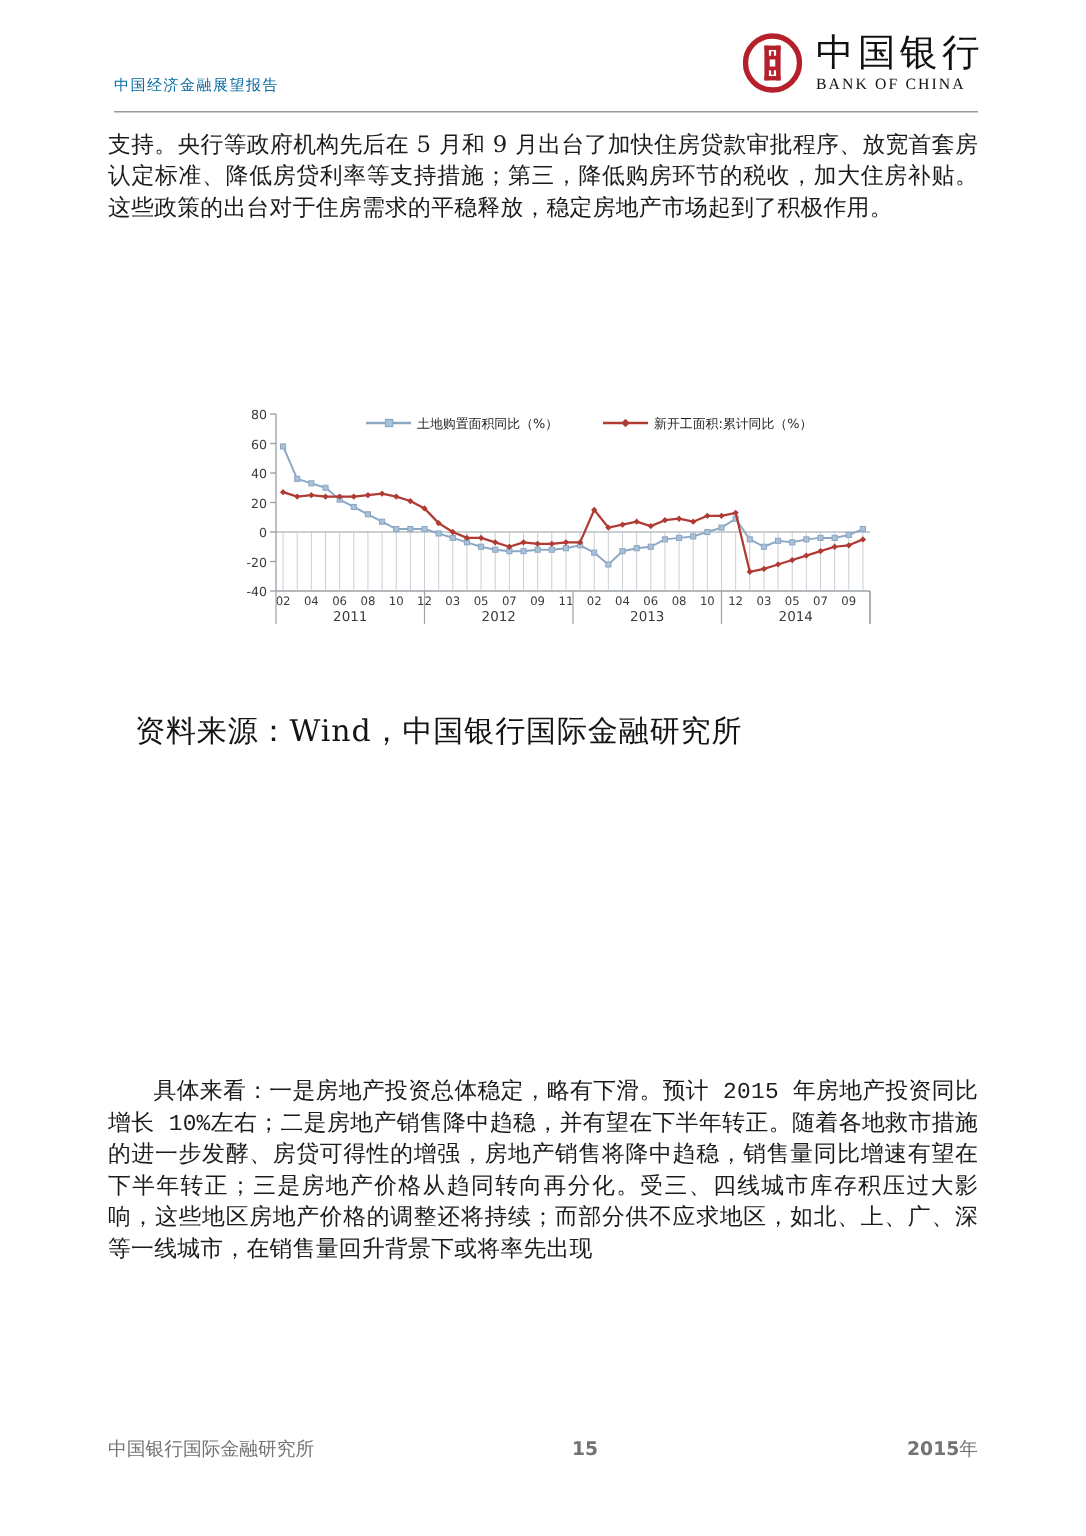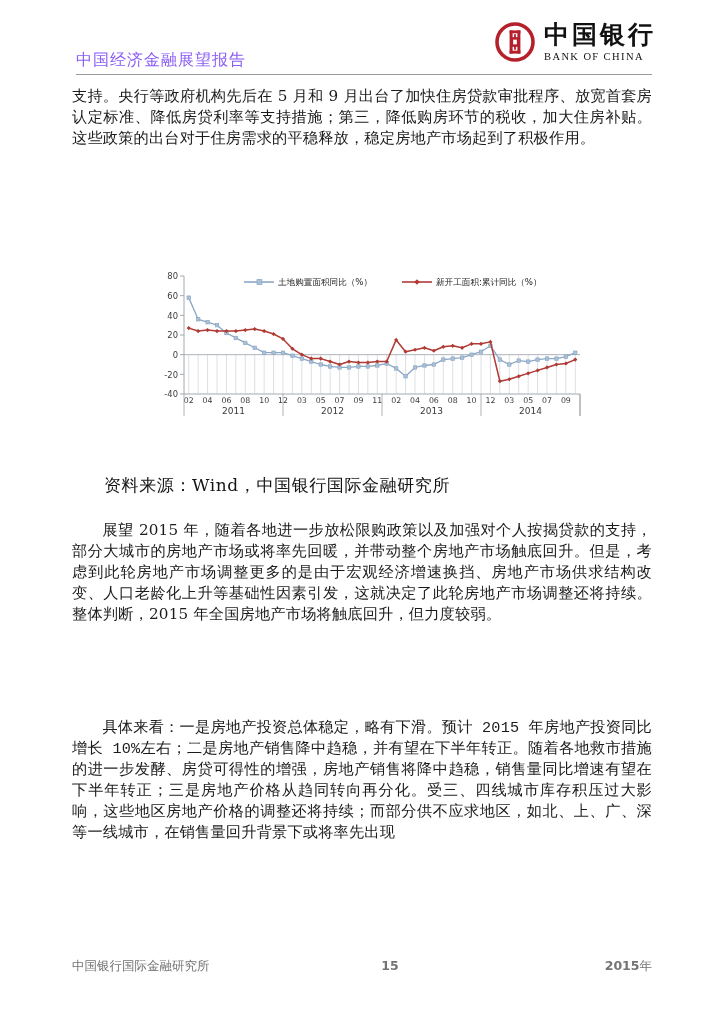--- a/index.html
+++ b/index.html
@@ -21,23 +21,23 @@
 
   
   .hdr {
     position: absolute;
     left: 0; top: 0; right: 0;
     height: 80px;
   }
   .hdr-title {
     position: absolute;
     left: 76px; top: 50px;
-    font-size: 16px;
+    font-size: 10px;
     letter-spacing: 1px;
-    color: #8b5cf6;
+    color: #0369a1;
     font-family: "DejaVu Serif", "Liberation Serif", serif;
     white-space: nowrap;
   }
   .hdr-rule {
     position: absolute;
     left: 76px; right: 72px; top: 74px;
     border-bottom: 1px solid #9a9a9a;
   }
   .boc-logo {
     position: absolute;
@@ -55,21 +55,21 @@
     display: flex;
     flex-direction: column;
     align-items: flex-start;
     line-height: 1;
   }
   .boc-cn {
     font-size: 25px;
     color: #111;
     font-family: "DejaVu Serif", "Liberation Serif", serif;
     letter-spacing: 3px;
-    font-weight: 700;
+    font-weight: 400;
   }
   .boc-en {
     font-size: 10.5px;
     color: #111;
     letter-spacing: 1.4px;
     margin-top: 5px;
     font-family: "Liberation Serif", serif;
   }
 
   
@@ -98,22 +98,22 @@
     font-family: "DejaVu Serif", "Liberation Serif", serif;
     letter-spacing: 0.4px;
   }
   .fig-wrap {
     position: absolute;
     left: 152px; top: 262px;
     width: 440px; height: 190px;
   }
   .fig-src {
     position: absolute;
-    left: 104px; top: 474px;
-    font-size: 17px;
+    left: 90px; top: 474px;
+    font-size: 20px;
     color: #141414;
     letter-spacing: 0.6px;
     font-family: "DejaVu Serif", "Liberation Serif", serif;
   }
 
   
   .ftr {
     position: absolute;
     left: 72px; right: 72px; bottom: 44px;
     height: 22px;
@@ -354,21 +354,20 @@
         <rect x="105" y="17.6" width="4.8" height="4.8" fill="#a9c2da" stroke="#8ca7c4" stroke-width="0.8"></rect>
         <text x="126" y="23.2" font-size="8.6" class="legend-txt">土地购置面积同比（%）</text>
         <line x1="250" y1="20" x2="280" y2="20" stroke="#b03a34" stroke-width="1.6"></line>
         <polygon points="265,17.2 267.8,20 265,22.8 262.2,20" fill="#b03a34"></polygon>
         <text x="284" y="23.2" font-size="8.6" class="legend-txt">新开工面积:累计同比（%）</text>
       </svg>
   </div>
 
   <div class="fig-src">资料来源：Wind，中国银行国际金融研究所</div>
 
-  <div class="para p-mid">展望 2015 年，随着各地进一步放松限购政策以及加强对个人按揭贷款的支持，部分大城市的房地产市场或将率先回暖，并带动整个房地产市场触底回升。但是，考虑到此轮房地产市场调整更多的是由于宏观经济增速换挡、房地产市场供求结构改变、人口老龄化上升等基础性因素引发，这就决定了此轮房地产市场调整还将持续。整体判断，2015 年全国房地产市场将触底回升，但力度较弱。</div>
 
   <div class="para p-last">具体来看：一是房地产投资总体稳定，略有下滑。预计 2015 年房地产投资同比增长 10%左右；二是房地产销售降中趋稳，并有望在下半年转正。随着各地救市措施的进一步发酵、房贷可得性的增强，房地产销售将降中趋稳，销售量同比增速有望在下半年转正；三是房地产价格从趋同转向再分化。受三、四线城市库存积压过大影响，这些地区房地产价格的调整还将持续；而部分供不应求地区，如北、上、广、深等一线城市，在销售量回升背景下或将率先出现</div>
 
   <div class="ftr">
     <div class="ftr-l">中国银行国际金融研究所</div>
     <div class="ftr-c">15</div>
     <div class="ftr-r">
       <b>2015</b><span>年</span>
     </div>
   </div>

